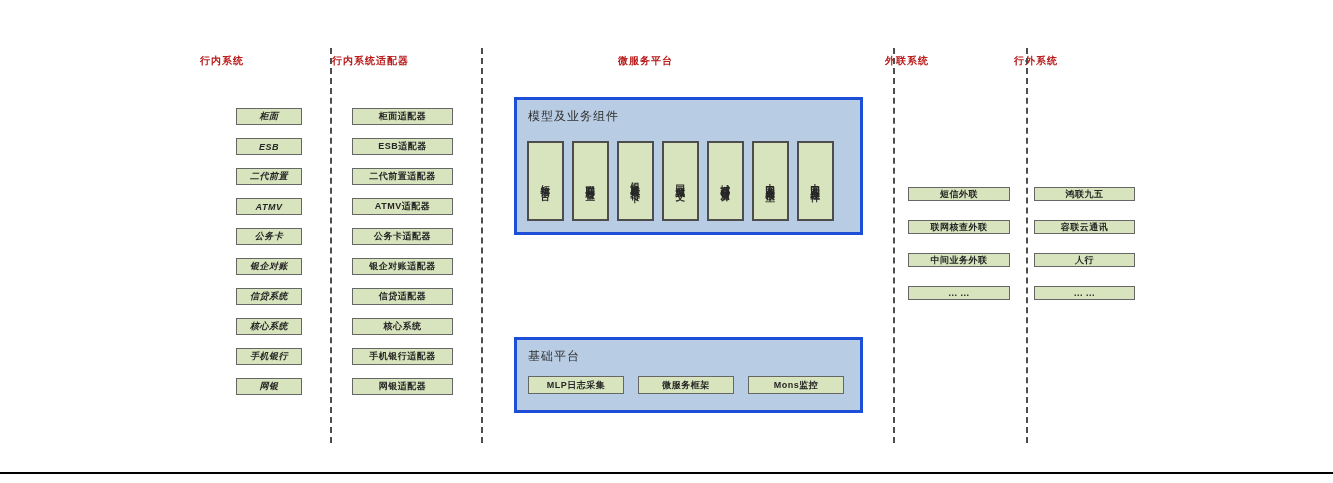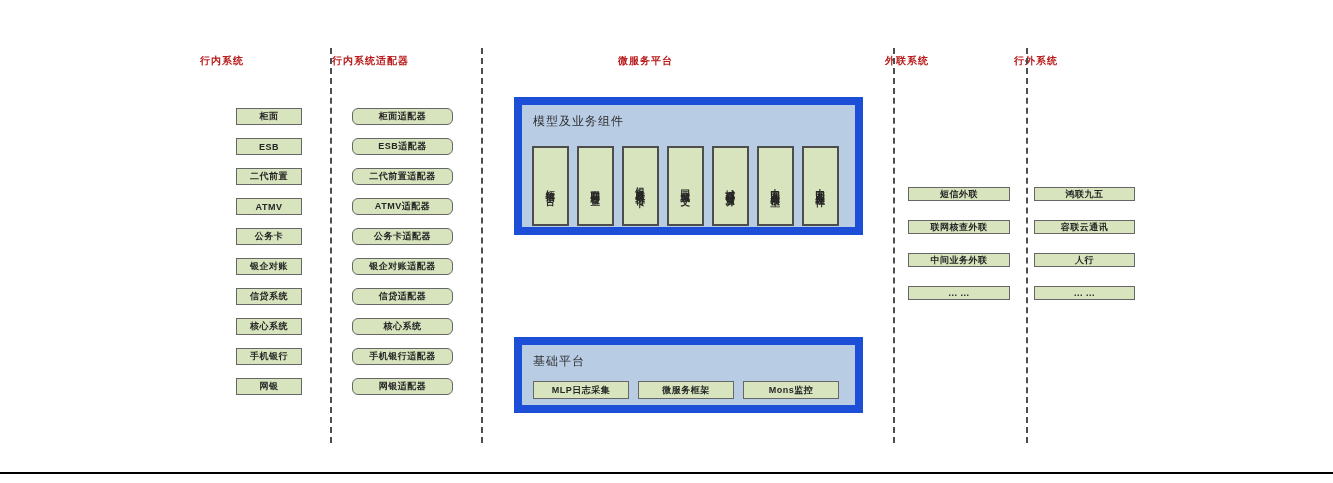--- a/index.html
+++ b/index.html
@@ -12,27 +12,27 @@
     font-size:10px; font-weight:bold; color:#b91c1c; letter-spacing:1px;
   }
 
   .stack { position:absolute; display:flex; flex-direction:column; }
   .gbox {
     background:#d7e4bd; border:1px solid #666666;
     display:flex; align-items:center; justify-content:center;
     font-size:9px; font-weight:bold; color:#262626; letter-spacing:0.5px;
     flex:0 0 auto;
   }
-  .stack-narrow .gbox { width:66px; height:17px; margin-bottom:13px; }
-  .stack-adapter .gbox { width:101px; height:17px; margin-bottom:13px;border-radius:6px; }
+  .stack-narrow .gbox { width:66px; height:17px; margin-bottom:13px;font-style:italic; }
+  .stack-adapter .gbox { width:101px; height:17px; margin-bottom:13px; }
   .stack-right .gbox { width:102px; height:14px; margin-bottom:19px; }
 
   .panel {
     position:absolute; left:514px; width:349px;
-    background:#b8cce4; border:8px solid #1d4ed8;
+    background:#b8cce4; border:3px solid #1d4ed8;
   }
   .panel-title {
     position:absolute; left:11px; top:8px;
     font-size:12px; color:#2f2f2f; letter-spacing:1px;
   }
   .vbox-row { position:absolute; left:10px; top:41px; display:flex; gap:8px; }
   .vbox {
     width:37px; height:80px; background:#d7e4bd; border:2px solid #4d4d4d;
     display:flex; align-items:center; justify-content:center;
   }

